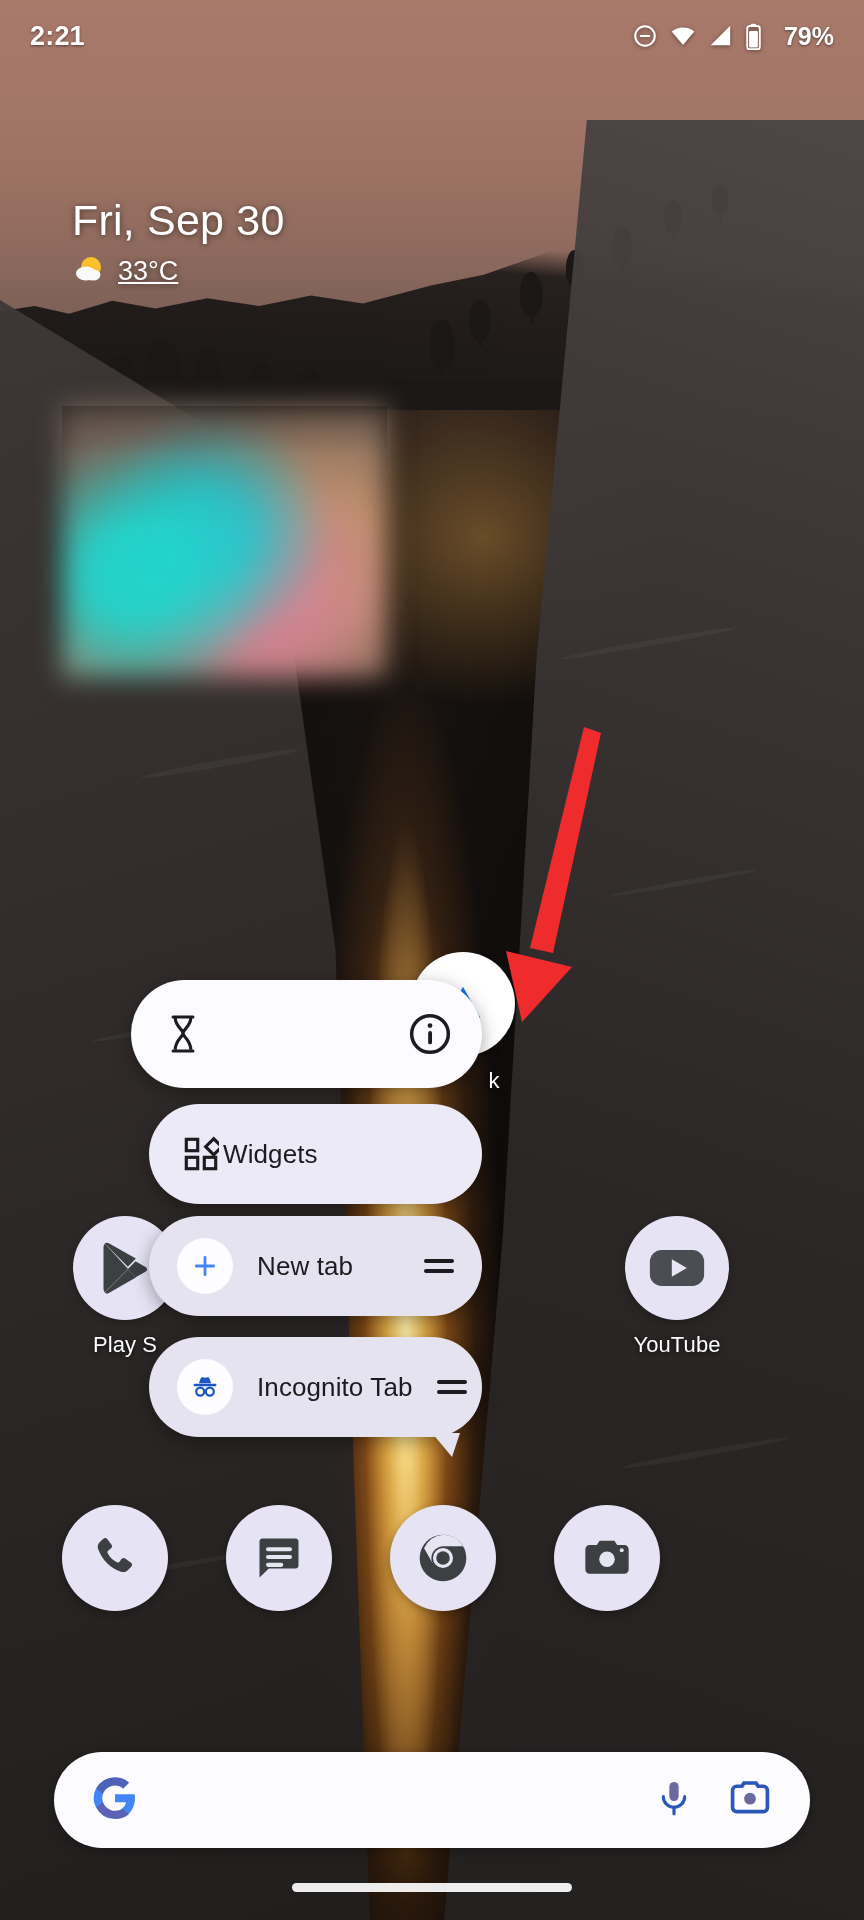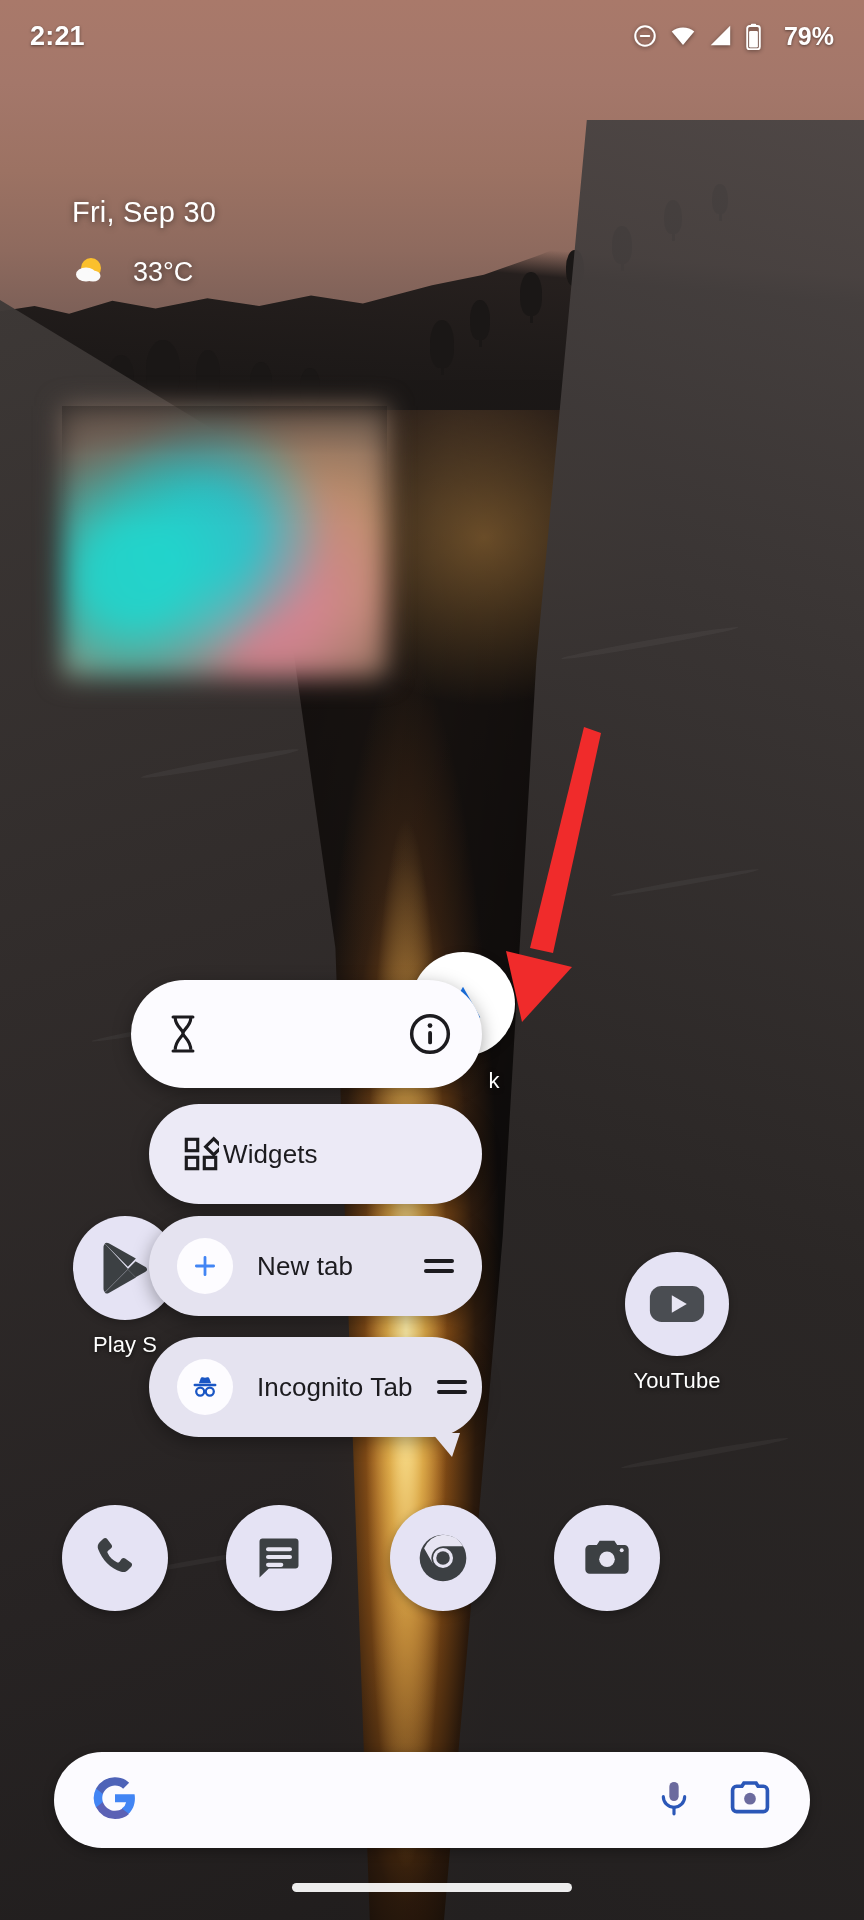--- a/index.html
+++ b/index.html
@@ -65,23 +65,23 @@
   }
   #clock{ font-size:27px; font-weight:600; letter-spacing:.2px;
           text-shadow:0 1px 3px rgba(0,0,0,.5); }
   #sysicons{ display:flex; align-items:center; gap:11px; }
   #sysicons svg{ display:block; filter:drop-shadow(0 1px 2px rgba(0,0,0,.45)); }
   #battpct{ font-size:25px; font-weight:600; margin-left:11px;
             text-shadow:0 1px 3px rgba(0,0,0,.5);text-align:right; }
 
   
   #glance{ position:absolute; left:72px; top:196px; z-index:20; color:#fff; }
-  #gl-date{ font-size:29px; font-weight:400; letter-spacing:.2px;
+  #gl-date{ font-size:43px; font-weight:400; letter-spacing:.2px;
             text-shadow:0 1px 6px rgba(0,0,0,.55); }
-  #gl-weather{ display:flex; align-items:center; gap:25px; margin-top:26px; }
+  #gl-weather{ display:flex; align-items:center; gap:10px; margin-top:9px;text-decoration:underline; }
   #gl-temp{ font-size:27px; font-weight:400; text-shadow:0 1px 6px rgba(0,0,0,.55); }
 
   
   #photowidget{
     position:absolute; left:62px; top:406px; width:325px; height:272px;
     z-index:18; overflow:hidden;
     background:
       radial-gradient(circle at 22% 62%, rgba(32,214,205,.95) 0 14%, rgba(32,214,205,0) 45%),
       radial-gradient(circle at 46% 46%, rgba(36,196,205,.9) 0 18%, rgba(36,196,205,0) 52%),
       radial-gradient(circle at 62% 72%, rgba(214,130,150,.85) 0 16%, rgba(214,130,150,0) 50%),
@@ -255,21 +255,21 @@
     <svg width="58" height="58" viewBox="0 0 24 24">
       <path d="M3.6 2.1c-.3.3-.5.8-.5 1.4v17c0 .6.2 1.1.5 1.4l.1.1 9.5-9.5v-.2L3.7 2z" fill="#3c4043"></path>
       <path d="M16.4 15.8 13.2 12.6v-.2l3.2-3.2.1.1 3.8 2.2c1.1.6 1.1 1.6 0 2.2z" fill="#3c4043"></path>
       <path d="m16.5 15.9-3.3-3.3-9.6 9.6c.4.4 1 .4 1.7.1z" fill="#3c4043"></path>
       <path d="M16.5 8.1 5.3 1.8c-.7-.4-1.3-.3-1.7.1l9.6 9.6z" fill="#3c4043"></path>
     </svg>
   </div>
   <div class="applabel">Play S</div>
 </div>
 
-<div class="app" style="left:614px; top:1252px;">
+<div class="app" style="left:614px; top:1216px;">
   <div class="appicon">
     <svg width="62" height="62" viewBox="0 0 24 24">
       <rect x="1.5" y="5" width="21" height="14" rx="4.6" fill="#4a4d52"></rect>
       <path d="M10 8.6 15.8 12 10 15.4z" fill="#e8e6f4"></path>
     </svg>
   </div>
   <div class="applabel">YouTube</div>
 </div>
 
 <div class="app" style="left:400px; top:952px;">

